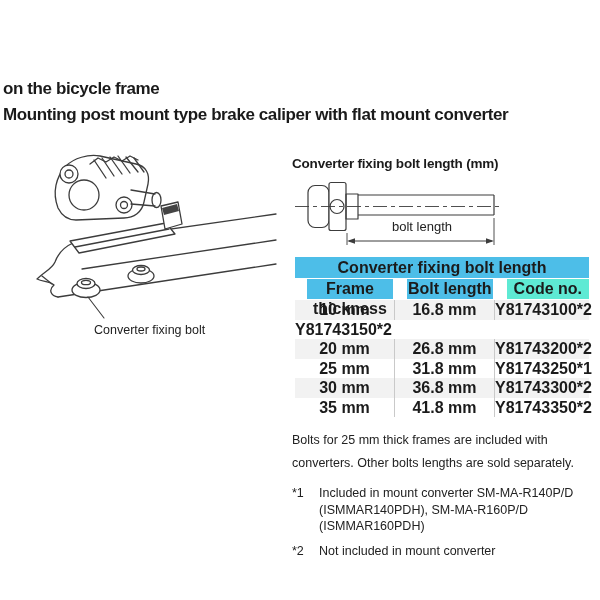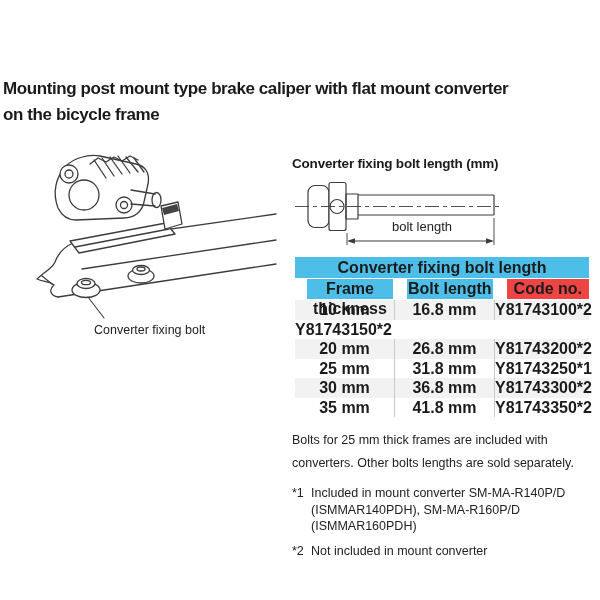--- a/index.html
+++ b/index.html
@@ -25,31 +25,31 @@
   .tbl-row{display:flex;height:19.5px;line-height:19.5px;}
   .tbl-row.alt{background:#f2f2f2;}
   .tbl-row .cell{text-align:center;box-sizing:border-box;}
   .tbl-row .c0,.tbl-row .c1{border-right:1px solid #c9c9c9;font-weight:bold;}
   .tbl-row .c0,.tbl-row .c2{font-weight:bold;}
   
   .notes{position:absolute;left:292px;top:429px;width:301px;font-size:12.5px;color:#222;}
   .note-body{margin:0 0 10px 0;line-height:23px;}
   .footnote{display:flex;margin-bottom:8px;line-height:16.5px;}
   .footnote .marker{width:19px;flex:none;}
-  .footnote .fn-text{flex:1;}
+  .footnote .fn-text{flex:1;margin-left:8px;}
   svg *{vector-effect:non-scaling-stroke;}
 </style>
 </head>
 <body>
 
 <div class="page">
 
   <div class="title">
+    <div>on the bicycle frame</div>
     <div>Mounting post mount type brake caliper with flat mount converter</div>
-    <div>on the bicycle frame</div>
   </div>
 
   <div class="figure">
     <svg width="268" height="200" viewBox="0 0 268 200" fill="none" stroke="#3c3c3c" stroke-width="1.3" stroke-linejoin="round" stroke-linecap="round">
 
       <path d="M55,95 L258,66"></path>
       <path d="M64,121 L258,92"></path>
       <path d="M40,149 L258,116"></path>
 
       <path d="M55,95 C46,99 40,106 37,114 C34,121 26,124 19,131 C25,134 32,133 36,137 C30,142 33,148 40,149" fill="#ffffff"></path>
@@ -110,21 +110,21 @@
       <polygon points="202,60 194,57.2 194,62.8" fill="#3c3c3c" stroke="none"></polygon>
     </svg>
     <div class="bolt-len-label">bolt length</div>
   </div>
 
   <div class="tbl">
     <div class="tbl-title" style="background: rgb(77, 190, 232);">Converter fixing bolt length</div>
     <div class="tbl-head">
       <div class="cell c0" style="background: rgb(77, 190, 232);">Frame thickness</div>
       <div class="cell c1" style="background: rgb(77, 190, 232);">Bolt length</div>
-      <div class="cell c2" style="background: #ef4444; text-align: center;">Code no.</div>
+      <div class="cell c2" style="background: #5eead4; text-align: center;">Code no.</div>
     </div>
     <div>
         <div class="tbl-row alt">
           <div class="cell c0">10 mm</div>
           <div class="cell c1">16.8 mm</div>
           <div class="cell c2">Y81743100*2</div>
         </div>
         <div class="tbl-row">
           <div class="cell c2">Y81743150*2</div>
         </div>

